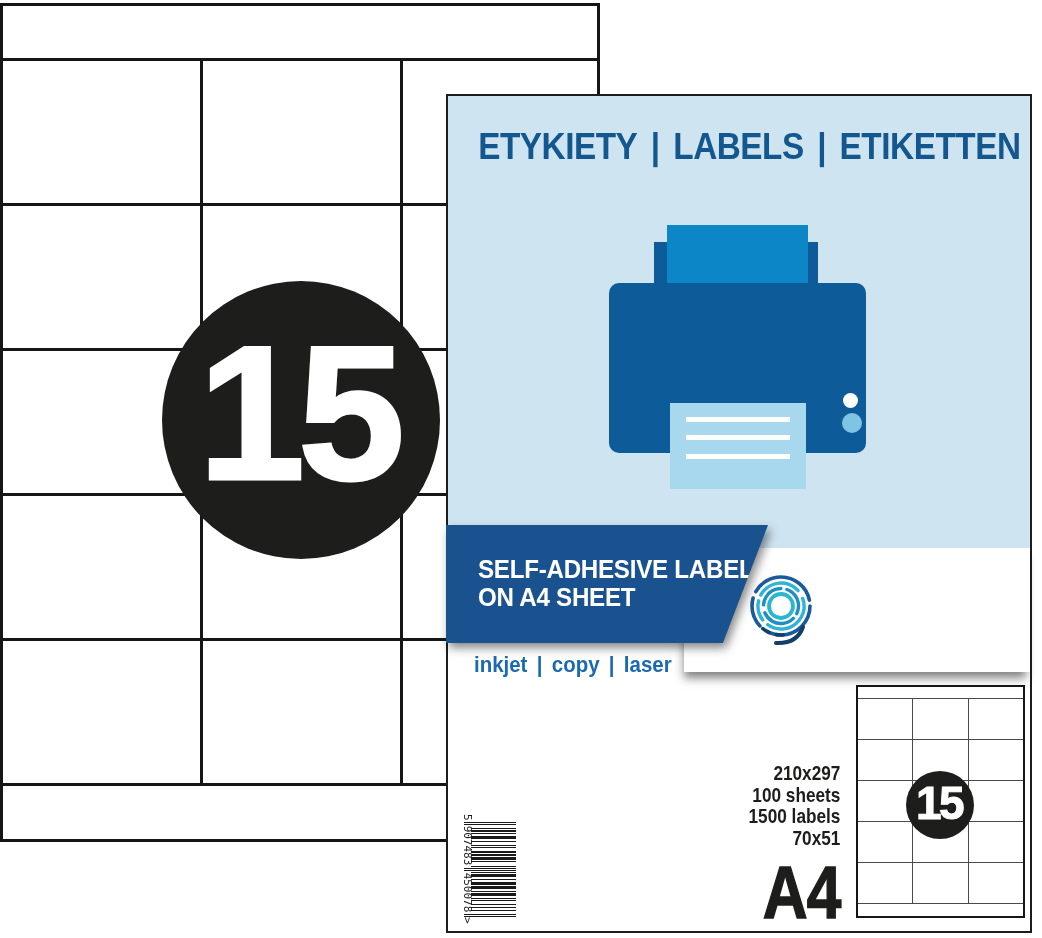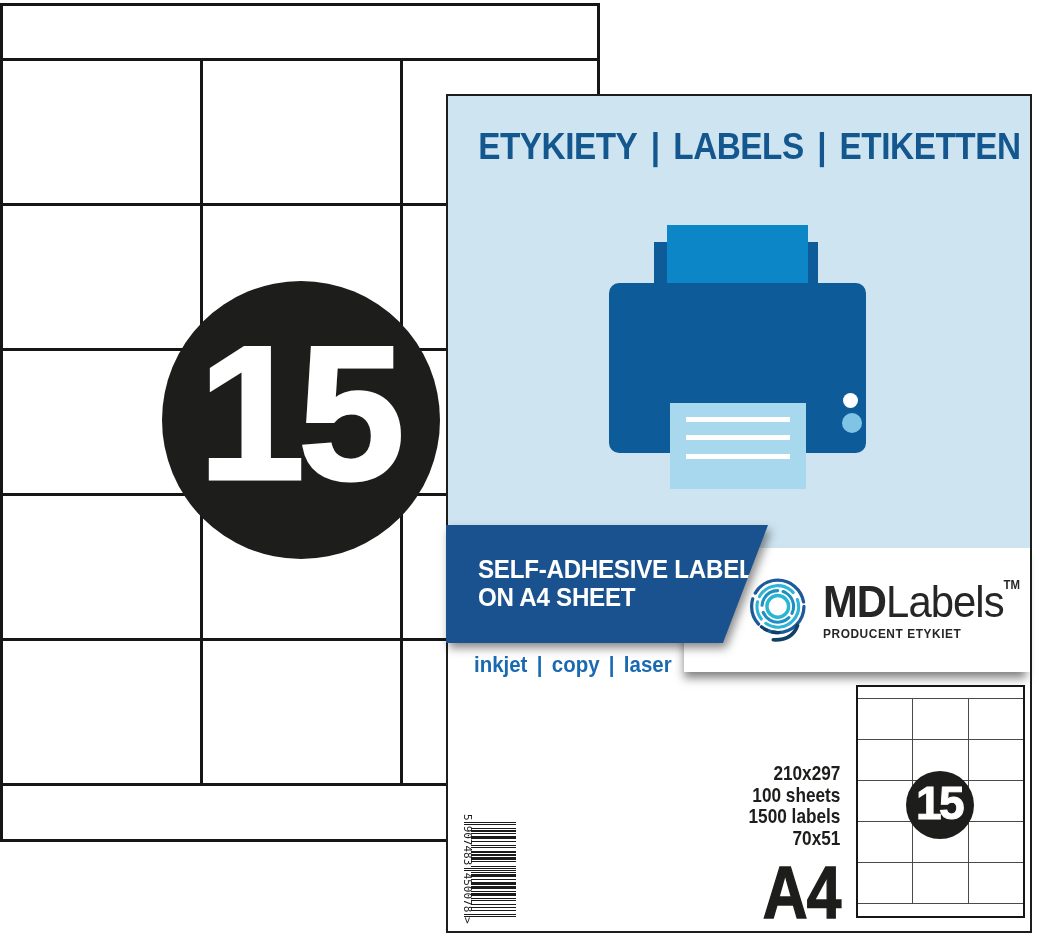--- a/index.html
+++ b/index.html
@@ -168,24 +168,20 @@
       <svg width="66" height="76" viewBox="0 0 66 76">
         <g fill="none" stroke-linecap="round">
           <circle cx="33" cy="34" r="29" stroke="#1d5a9b" stroke-width="3.6" stroke-dasharray="60 9 30 7 70 11"></circle>
           <circle cx="33" cy="34" r="29" stroke="#123f66" stroke-width="3.6" stroke-dasharray="7 160" transform="rotate(115 33 34)"></circle>
           <circle cx="33" cy="34" r="23" stroke="#2fb3d6" stroke-width="3.4" stroke-dasharray="34 7 20 6 44 9" transform="rotate(40 33 34)"></circle>
           <circle cx="33" cy="34" r="17.5" stroke="#1d8fc0" stroke-width="3.4" stroke-dasharray="26 6 34 8" transform="rotate(-60 33 34)"></circle>
           <circle cx="33" cy="34" r="12" stroke="#2ab5d2" stroke-width="3.8"></circle>
           <path d="M55 55 Q 49 72 28 71" stroke="#123f66" stroke-width="4"></path>
         </g>
       </svg>
-      <div class="brand-text">
-        <div class="brand-name"><b>MD</b><span class="light">Labels</span><sup>TM</sup></div>
-        <div class="brand-tag">PRODUCENT ETYKIET</div>
-      </div>
     </div>
 
     <div class="banner-wrap">
       <div class="banner">
         <div>SELF-ADHESIVE LABELS</div>
         <div>ON A4 SHEET</div>
       </div>
     </div>
 
     <div class="methods">

